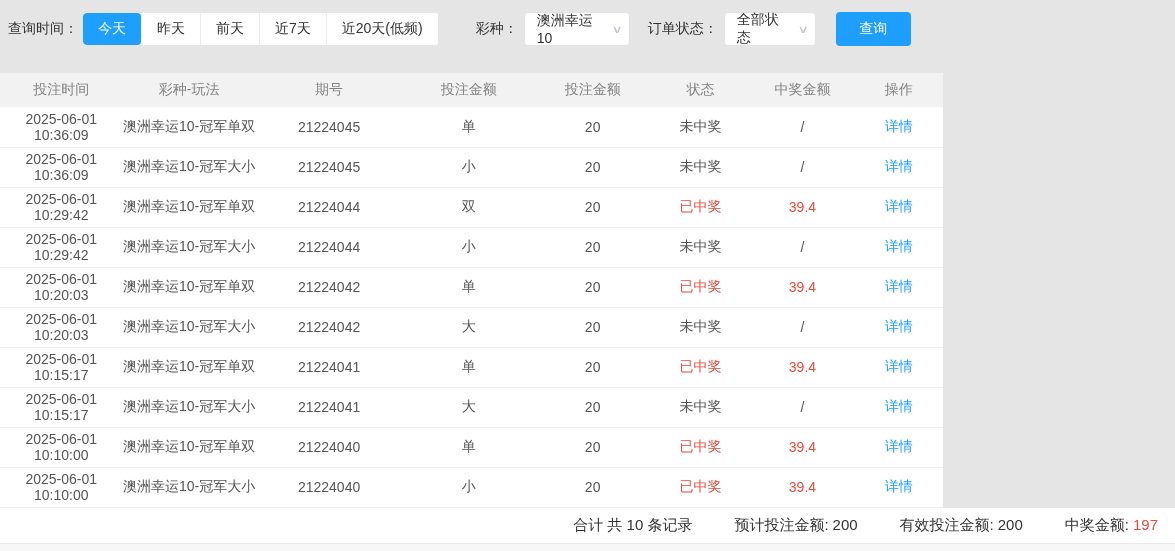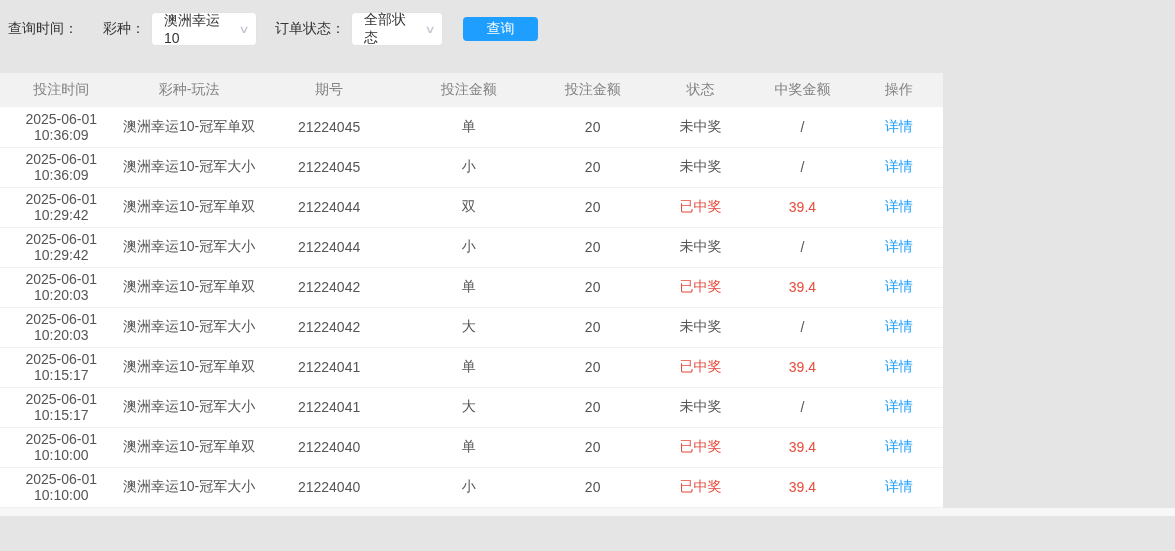--- a/index.html
+++ b/index.html
@@ -24,32 +24,32 @@
   .time-opt {
     display: flex; align-items: center; padding: 0 15px;
     font-size: 14px; color: #333; cursor: pointer; position: relative;
     background: #fff; white-space: nowrap;
   }
   .time-opt + .time-opt { border-left: 1px solid #ededed; }
   .time-opt.active + .time-opt { border-left-color: transparent; }
   .time-opt.active {
     background: var(--accent); color: #fff; border-radius: 4px;
   }
-  .sel-label { margin-left: 25px; }
+  .sel-label { margin-left: 37px; }
   .select-box {
     display: inline-flex; align-items: center; justify-content: space-between;
     height: 34px; border: 1px solid #e2e2e2; border-radius: 4px;
     margin-left: 6px; padding: 0 8px 0 12px; background: #fff;
     font-size: 14px; color: #333; cursor: pointer;
   }
   .select-box.lottery { width: 106px; }
   .select-box.status  { width: 92px; }
   .chevron { color: #c0c4cc; font-size: 11px; transform: scaleX(1.4); margin-left: 6px; }
   .search-btn {
-    margin-left: 20px; width: 75px; height: 24px;
+    margin-left: 20px; width: 75px; height: 34px;
     background: var(--accent); color: #fff; border: none; border-radius: 4px;
     font-size: 14px; cursor: pointer; font-family: inherit;
   }
 
   
   table.bet-table {
     width: 943px; border-collapse: collapse; table-layout: fixed;
     margin-top: 27px;
   }
   .bet-table th {
@@ -83,20 +83,27 @@
   .summary-value.danger { color: var(--danger); }
   .bottom-strip { height: 8px; background: #f7f7f7; }
 </style>
 </head>
 <body>
 
 <div class="page">
 
   <div class="filter-bar">
     <span class="filter-label">查询时间：</span>
+    <div class="time-group">
+        <span class="time-opt active">今天</span>
+        <span class="time-opt">昨天</span>
+        <span class="time-opt">前天</span>
+        <span class="time-opt">近7天</span>
+        <span class="time-opt">近20天(低频)</span>
+      </div>
 
     <span class="filter-label sel-label">彩种：</span>
     <div class="select-box lottery">
       <span>澳洲幸运10</span>
       <span class="chevron">∨</span>
     </div>
 
     <span class="filter-label sel-label" style="margin-left:18px">订单状态：</span>
     <div class="select-box status">
       <span>全部状态</span>
@@ -246,15 +253,27 @@
     <td>20</td>
     <td class="won-cell">已中奖</td>
     <td class="won-cell">39.4</td>
     <td>
       <a class="detail-link">详情</a>
     </td>
   </tr>
       </tbody>
   </table>
 
+  <div class="summary-bar">
+    <span class="summary-item">合计 共 10 条记录</span>
+    <span class="summary-item">
+      <span>预计投注金额:</span><span class="summary-value">200</span>
+    </span>
+    <span class="summary-item">
+      <span>有效投注金额:</span><span class="summary-value">200</span>
+    </span>
+    <span class="summary-item">
+      <span>中奖金额:</span><span class="summary-value danger">197</span>
+    </span>
+  </div>
   <div class="bottom-strip"></div>
 
 </div>
 
 </body></html>

